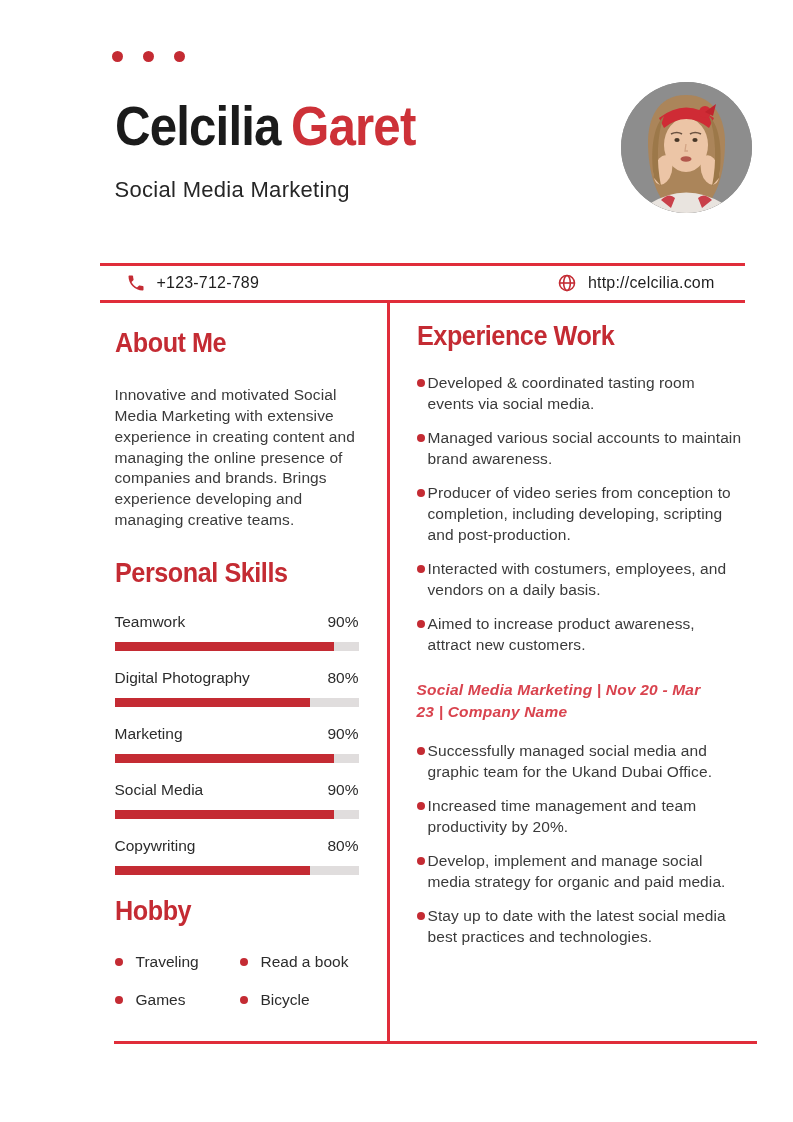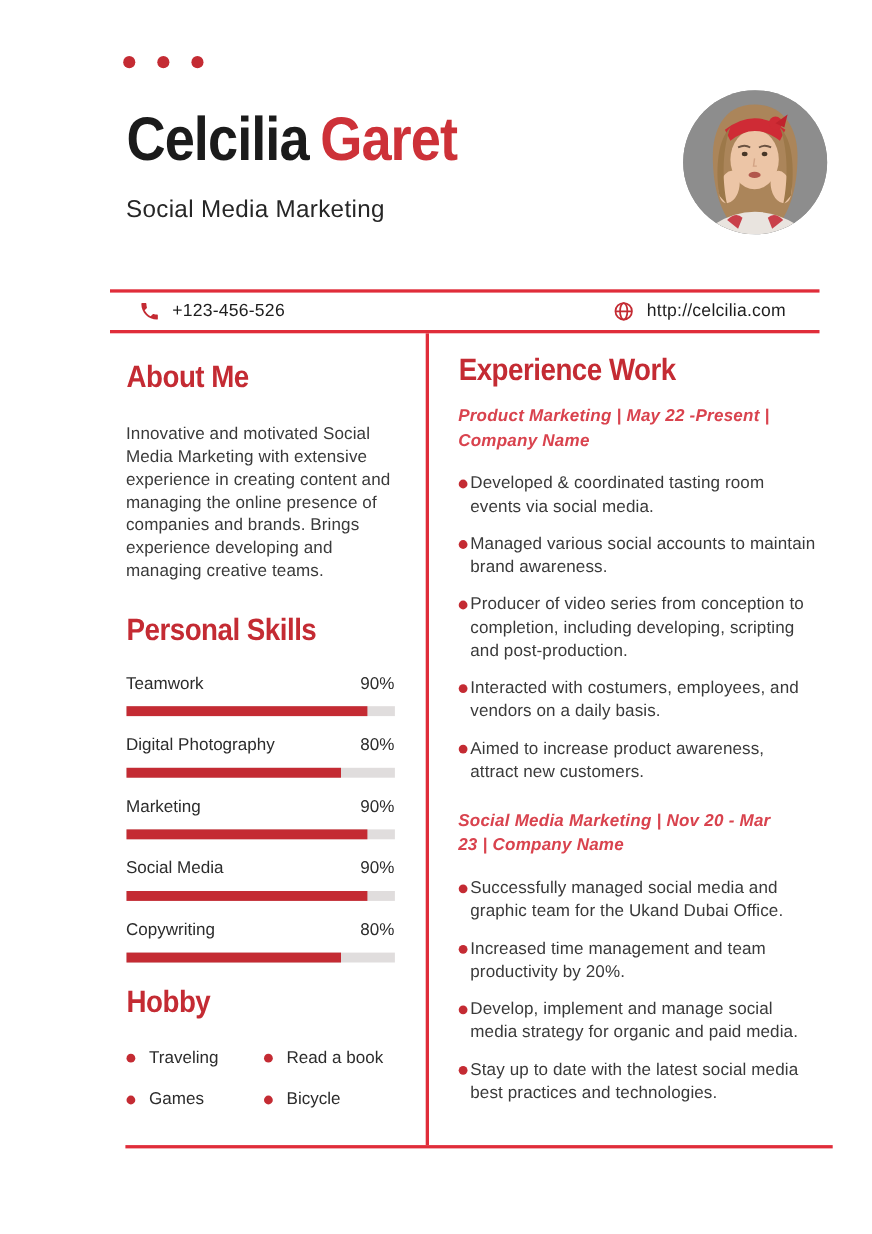--- a/index.html
+++ b/index.html
@@ -118,21 +118,21 @@
       <path d="M43 34 C36 52 35 80 40 104 L33 96 C29 70 32 44 43 34 Z" fill="#9c7849"></path>
       <path d="M88 34 C95 52 96 80 91 104 L98 96 C102 70 99 44 88 34 Z" fill="#9c7849"></path>
     </svg>
   </div>
 
   <div class="contact-bar">
     <div class="contact-item">
       <svg class="cicon" viewBox="0 0 24 24">
         <path fill="#c42b33" d="M6.62 10.79c1.44 2.83 3.76 5.14 6.59 6.59l2.2-2.2c.27-.27.67-.36 1.02-.24 1.12.37 2.33.57 3.57.57.55 0 1 .45 1 1V20c0 .55-.45 1-1 1-9.39 0-17-7.61-17-17 0-.55.45-1 1-1h3.5c.55 0 1 .45 1 1 0 1.25.2 2.45.57 3.57.11.35.03.74-.25 1.02l-2.2 2.2z"></path>
       </svg>
-      <span>+123-456-526</span>
+      <span>+123-712-789</span>
     </div>
     <div class="contact-item">
       <svg class="cicon" viewBox="0 0 24 24">
         <g fill="none" stroke="#c42b33" stroke-width="1.9">
           <circle cx="12" cy="12" r="9"></circle>
           <ellipse cx="12" cy="12" rx="4" ry="9"></ellipse>
           <line x1="3" y1="12" x2="21" y2="12"></line>
         </g>
       </svg>
       <span>http://celcilia.com</span>
@@ -228,21 +228,20 @@
       </div>
     </section>
 
   </div>
 
   <div class="right-col">
     <section>
       <h2>Experience Work</h2>
 
       <div class="job job1">
-        <div class="job-heading">Product Marketing | May 22 -Present | Company Name</div>
         <ul class="job-bullets">
           <li>
               <span class="bullet"></span>
               <span>Developed &amp; coordinated tasting room events via social media.</span>
             </li>
           <li>
               <span class="bullet"></span>
               <span>Managed various social accounts to maintain brand awareness.</span>
             </li>
           <li>

